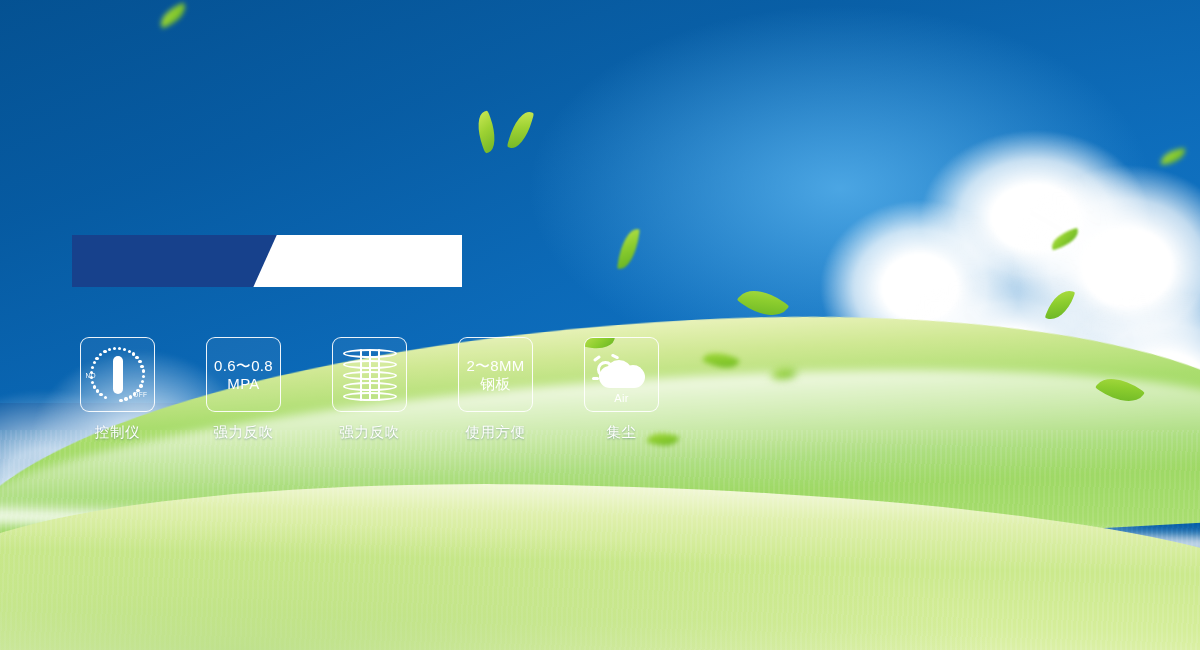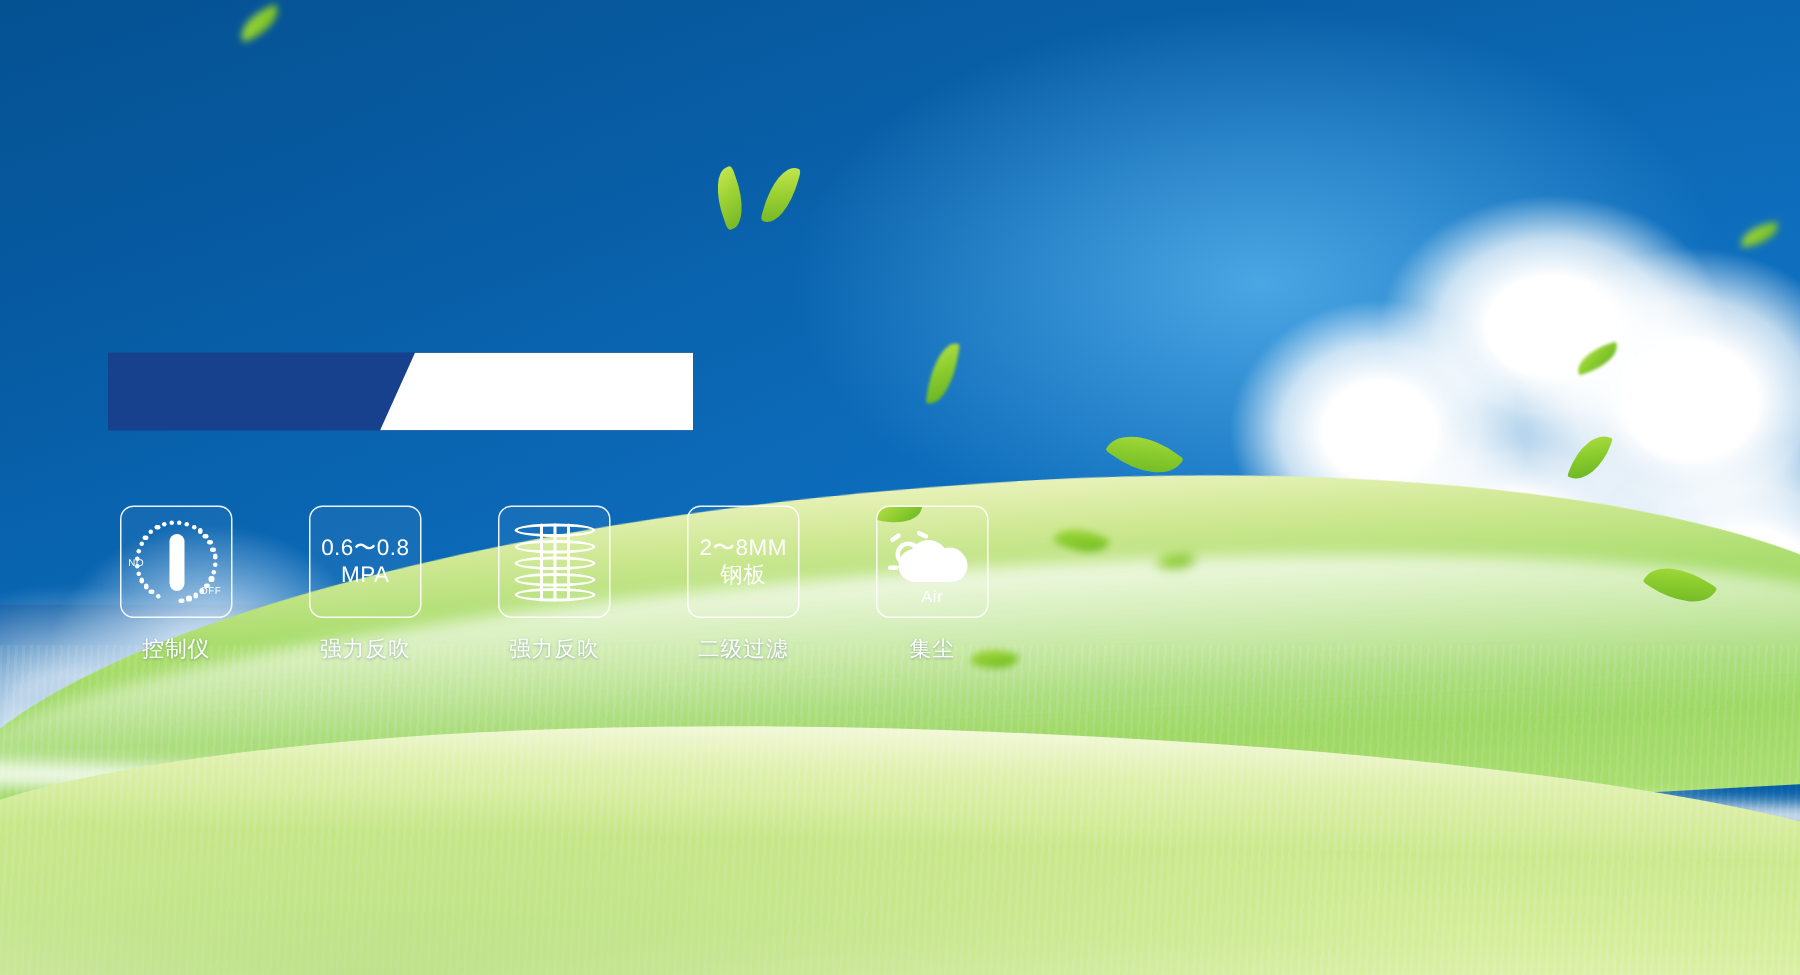--- a/index.html
+++ b/index.html
@@ -338,21 +338,21 @@
       <div class="flabel">强力反吹</div>
     </div>
 
     <div class="feature">
       <div class="tile">
         <div class="tile-text">
           <span>2〜8MM</span>
           <span class="l2">钢板</span>
         </div>
       </div>
-      <div class="flabel">二级过滤</div>
+      <div class="flabel">使用方便</div>
     </div>
 
     <div class="feature">
       <div class="tile">
         <div class="tile-leaf"></div>
         <div class="airicon">
           <div class="sun"></div>
           <div class="ray" style="left:0px;bottom:42px;width:8px;height:3px;transform:rotate(-35deg);"></div>
           <div class="ray" style="left:18px;bottom:44px;width:8px;height:3px;transform:rotate(25deg);"></div>
           <div class="ray" style="left:-1px;bottom:22px;width:7px;height:3px;"></div>

